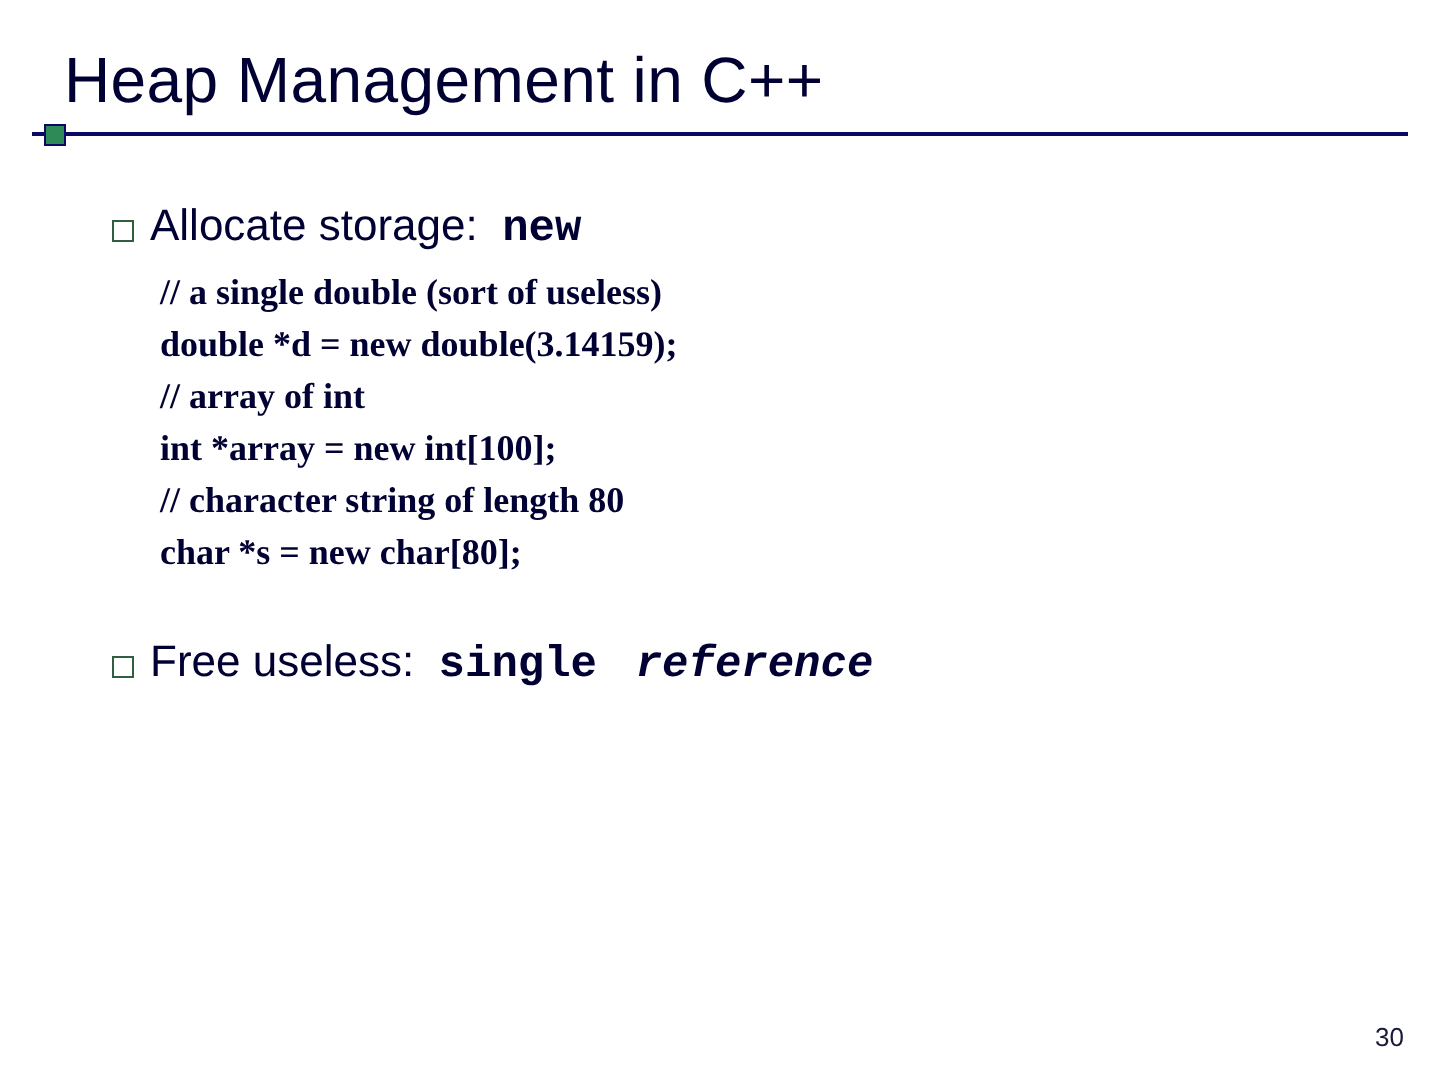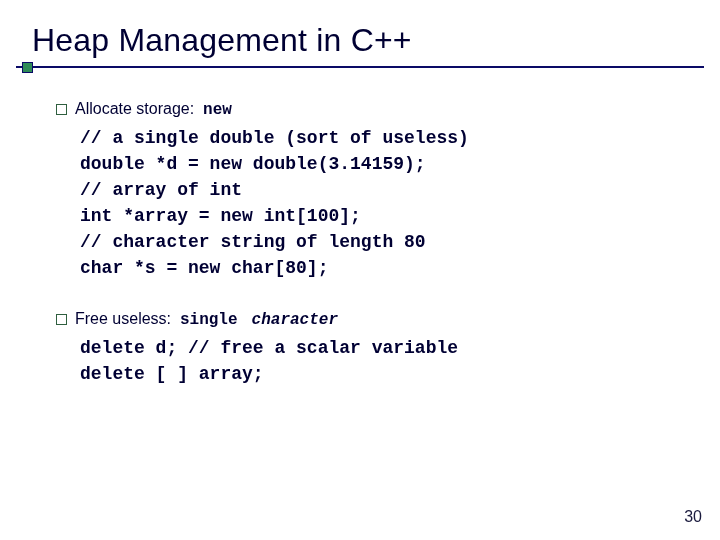--- a/index.html
+++ b/index.html
@@ -67,47 +67,47 @@
   .sq {
     display: inline-block;
     width: 9px;
     height: 9px;
     border: 1.5px solid #2f5f3f;
     background: transparent;
     flex: 0 0 auto;
     transform: translateY(1px);
   }
   .bullet-text {
-    font-size: 16px;
+    font-size: 22px;
     font-weight: 400;
   }
   .mono {
     font-family: "Courier New", Courier, monospace;
     font-weight: bold;
   }
   .mono-italic {
     font-family: "Courier New", Courier, monospace;
     font-weight: bold;
     font-style: italic;
   }
   .code-block {
     margin-left: 24px;
     margin-bottom: 28px;
-    font-family: Liberation Mono, monospace;
+    font-family: Liberation Serif, serif;
     font-weight: bold;
     font-size: 18px;
     line-height: 1.45;
     white-space: pre;
     color: #000033;
   }
   .page-num {
     position: absolute;
     right: 18px;
     bottom: 14px;
-    font-size: 16px;
+    font-size: 13px;
     color: #1a1a3d;
   }
 </style>
 </head>
 <body>
 
 <div class="slide">
 
   <div class="heading">Heap Management in C++</div>
 
@@ -131,24 +131,22 @@
 // array of int
 int *array = new int[100];
 // character string of length 80
 char *s = new char[80];</div>
 
     <div class="bullet-line">
       <span class="sq"></span>
       <span class="bullet-text">
         <span>Free useless:</span>&nbsp;
         <span class="mono">single</span>
-        <span class="mono-italic">&nbsp;<span>character</span></span>
+        <span class="mono-italic">&nbsp;<span>reference</span></span>
       </span>
     </div>
 
-    <div class="code-block">delete d; // free a scalar variable
-delete [ ] array;</div>
 
   </div>
 
   <div class="page-num">30</div>
 
 </div>
 
 </body></html>

